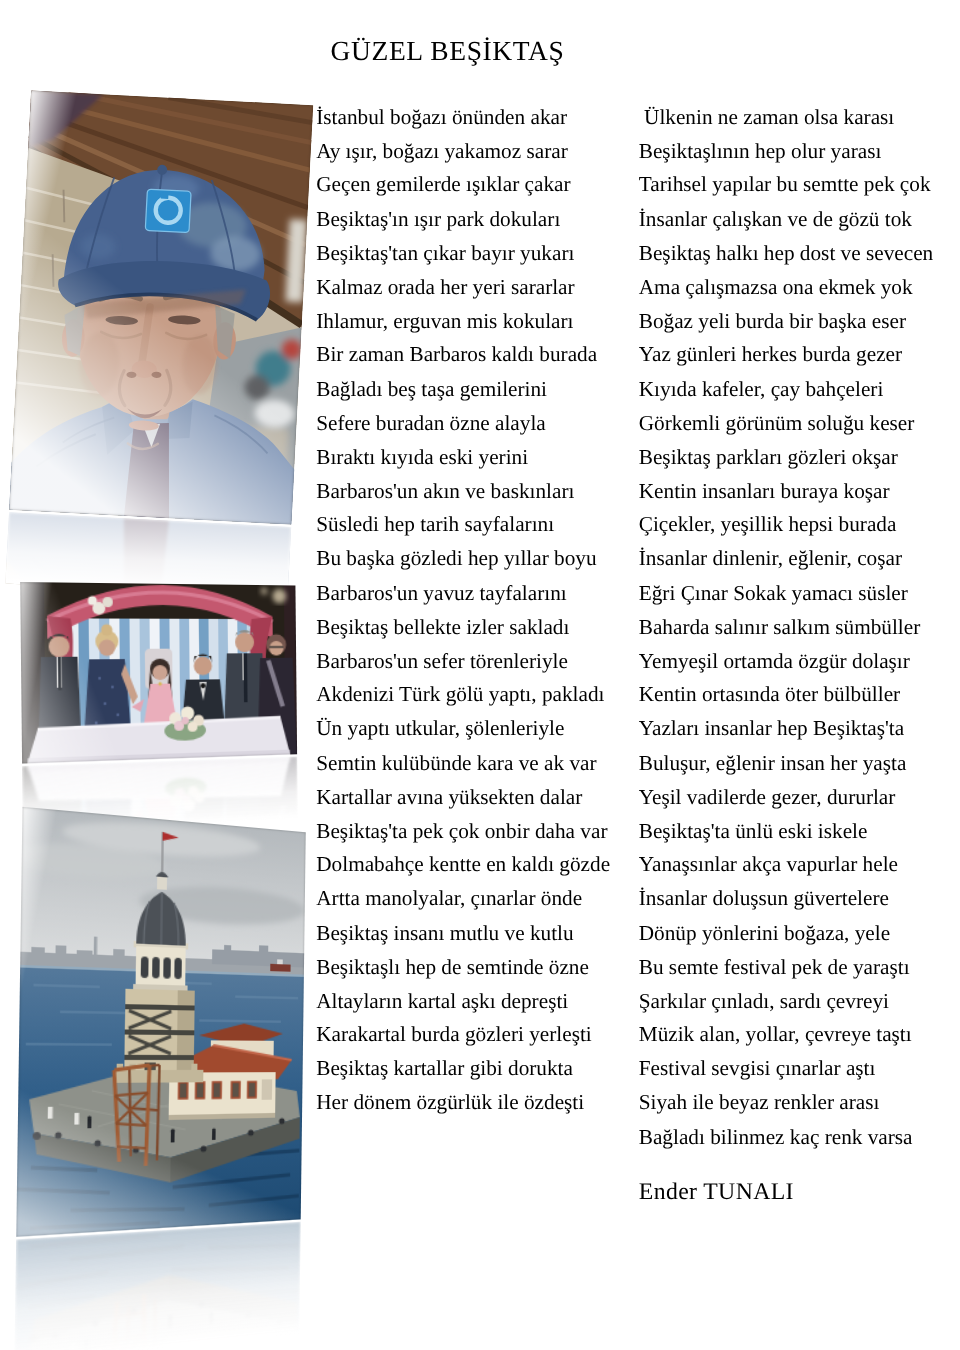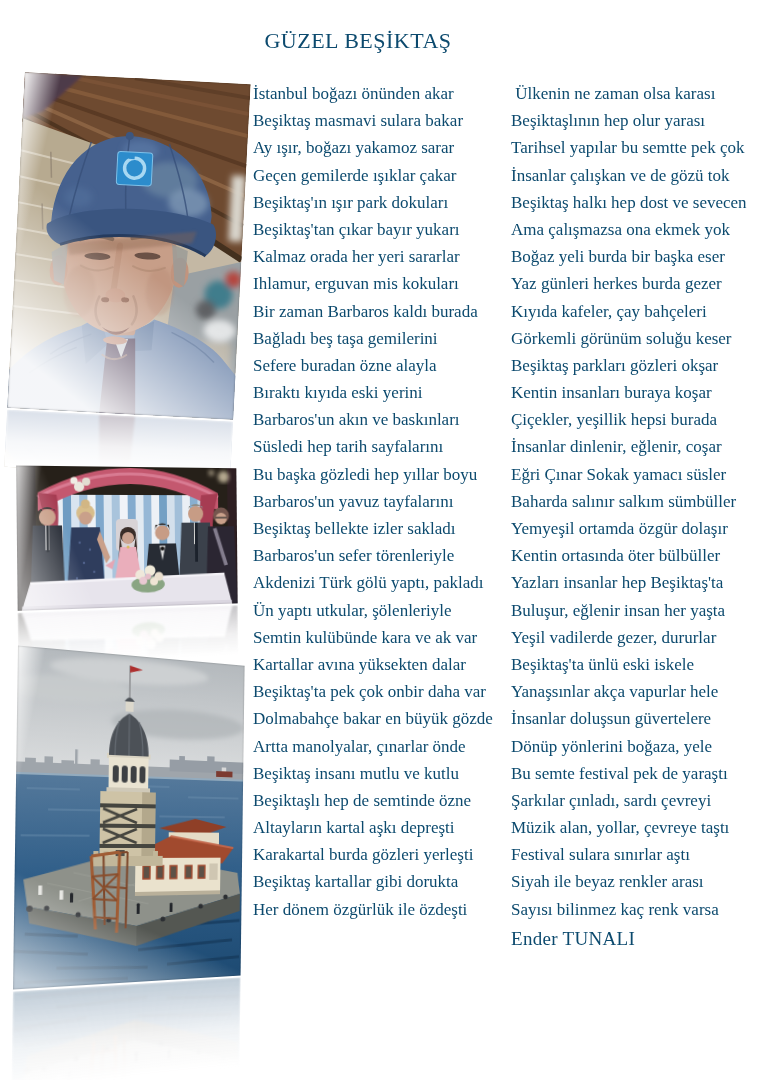--- a/index.html
+++ b/index.html
@@ -1,24 +1,24 @@
 <!DOCTYPE html>
 <html><head>
 <meta charset="utf-8">
 <style>
   html,body{margin:0;padding:0;background:#fff;}
   .page{position:relative;width:768px;height:1080px;background:#ffffff;overflow:hidden;
-        font-family:"Liberation Serif","DejaVu Serif",serif;color:#0c4a6e;}
+        font-family:"Liberation Serif","DejaVu Serif",serif;color:#000000;}
   .title{position:absolute;left:233px;top:28px;width:250px;margin:0;text-align:center;
          font-size:22px;font-weight:500;letter-spacing:.5px;white-space:nowrap;}
   .col{position:absolute;top:80px;width:258px;font-size:17px;line-height:27.2px;}
   .col-left{left:253px;}
   .col-right{left:511px;font-family:Liberation Serif, serif;}
   .poem-line{white-space:pre;height:27.2px;}
-  .author{font-size:19px;line-height:27.2px;letter-spacing:.3px;margin-top:2px;}
+  .author{font-size:19px;line-height:27.2px;letter-spacing:.3px;margin-top:17px;}
 
   .photo{position:absolute;}
   .photo .face{position:absolute;inset:0;overflow:hidden;}
   .photo .face::after{content:"";position:absolute;inset:0;box-shadow:inset 0 0 2px rgba(0,0,0,.35);}
   .photo svg{display:block;width:100%;height:auto;}
   .glare{position:absolute;inset:0;pointer-events:none;}
   .g1{background:linear-gradient(100deg,rgba(255,255,255,.95),rgba(255,255,255,0) 13%),
                linear-gradient(215deg,rgba(255,255,255,0) 52%,rgba(255,255,255,.92) 88%);}
   .g2{background:linear-gradient(100deg,rgba(255,255,255,.8),rgba(255,255,255,0) 10%),
                linear-gradient(250deg,rgba(255,255,255,0) 72%,rgba(255,255,255,.55) 96%);}
@@ -814,21 +814,20 @@
           <rect x="152" y="250" width="3" height="7"></rect>
             <circle cx="153.5" cy="249" r="1.6"></circle>
         </g>
       </svg>
       </div>
   </div>
 
   <div class="col col-left">
     <div>
         <div class="poem-line">İstanbul boğazı önünden akar</div>
-        <div class="poem-line">Beşiktaş masmavi sulara bakar</div>
         <div class="poem-line">Ay ışır, boğazı yakamoz sarar</div>
         <div class="poem-line">Geçen gemilerde ışıklar çakar</div>
         <div class="poem-line">Beşiktaş'ın ışır park dokuları</div>
         <div class="poem-line">Beşiktaş'tan çıkar bayır yukarı</div>
         <div class="poem-line">Kalmaz orada her yeri sararlar</div>
         <div class="poem-line">Ihlamur, erguvan mis kokuları</div>
         <div class="poem-line">Bir zaman Barbaros kaldı burada</div>
         <div class="poem-line">Bağladı beş taşa gemilerini</div>
         <div class="poem-line">Sefere buradan özne alayla</div>
         <div class="poem-line">Bıraktı kıyıda eski yerini</div>
@@ -836,21 +835,21 @@
         <div class="poem-line">Süsledi hep tarih sayfalarını</div>
         <div class="poem-line">Bu başka gözledi hep yıllar boyu</div>
         <div class="poem-line">Barbaros'un yavuz tayfalarını</div>
         <div class="poem-line">Beşiktaş bellekte izler sakladı</div>
         <div class="poem-line">Barbaros'un sefer törenleriyle</div>
         <div class="poem-line">Akdenizi Türk gölü yaptı, pakladı</div>
         <div class="poem-line">Ün yaptı utkular, şölenleriyle</div>
         <div class="poem-line">Semtin kulübünde kara ve ak var</div>
         <div class="poem-line">Kartallar avına yüksekten dalar</div>
         <div class="poem-line">Beşiktaş'ta pek çok onbir daha var</div>
-        <div class="poem-line">Dolmabahçe bakar en büyük gözde</div>
+        <div class="poem-line">Dolmabahçe kentte en kaldı gözde</div>
         <div class="poem-line">Artta manolyalar, çınarlar önde</div>
         <div class="poem-line">Beşiktaş insanı mutlu ve kutlu</div>
         <div class="poem-line">Beşiktaşlı hep de semtinde özne</div>
         <div class="poem-line">Altayların kartal aşkı depreşti</div>
         <div class="poem-line">Karakartal burda gözleri yerleşti</div>
         <div class="poem-line">Beşiktaş kartallar gibi dorukta</div>
         <div class="poem-line">Her dönem özgürlük ile özdeşti</div>
       </div>
   </div>
 
@@ -877,20 +876,20 @@
         <div class="poem-line">Yazları insanlar hep Beşiktaş'ta</div>
         <div class="poem-line">Buluşur, eğlenir insan her yaşta</div>
         <div class="poem-line">Yeşil vadilerde gezer, dururlar</div>
         <div class="poem-line">Beşiktaş'ta ünlü eski iskele</div>
         <div class="poem-line">Yanaşsınlar akça vapurlar hele</div>
         <div class="poem-line">İnsanlar doluşsun güvertelere</div>
         <div class="poem-line">Dönüp yönlerini boğaza, yele</div>
         <div class="poem-line">Bu semte festival pek de yaraştı</div>
         <div class="poem-line">Şarkılar çınladı, sardı çevreyi</div>
         <div class="poem-line">Müzik alan, yollar, çevreye taştı</div>
-        <div class="poem-line">Festival sulara sınırlar aştı</div>
+        <div class="poem-line">Festival sevgisi çınarlar aştı</div>
         <div class="poem-line">Siyah ile beyaz renkler arası</div>
-        <div class="poem-line">Sayısı bilinmez kaç renk varsa</div>
+        <div class="poem-line">Bağladı bilinmez kaç renk varsa</div>
       </div>
     <div class="author">Ender TUNALI</div>
   </div>
 
 </div>
 
 </body></html>

